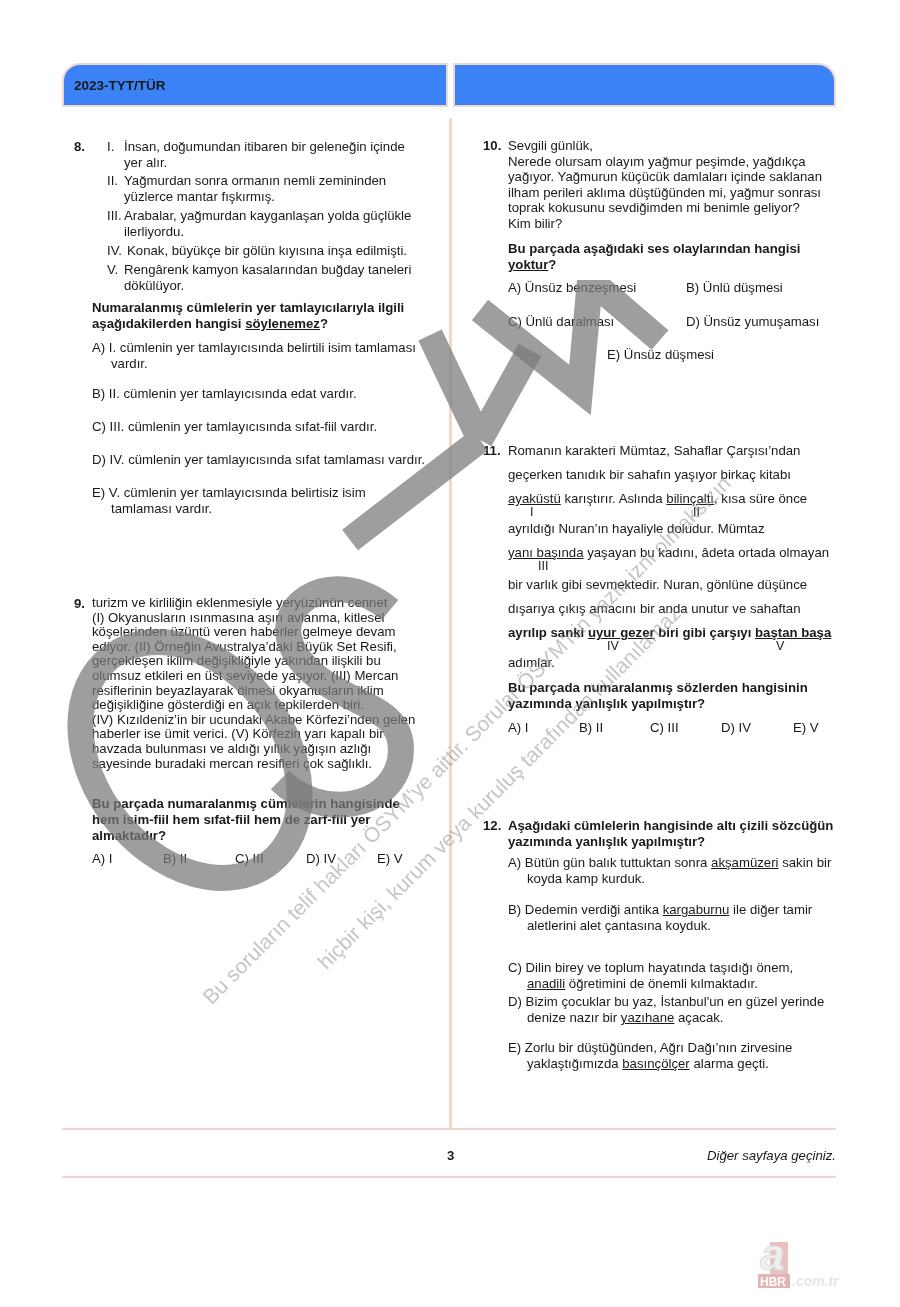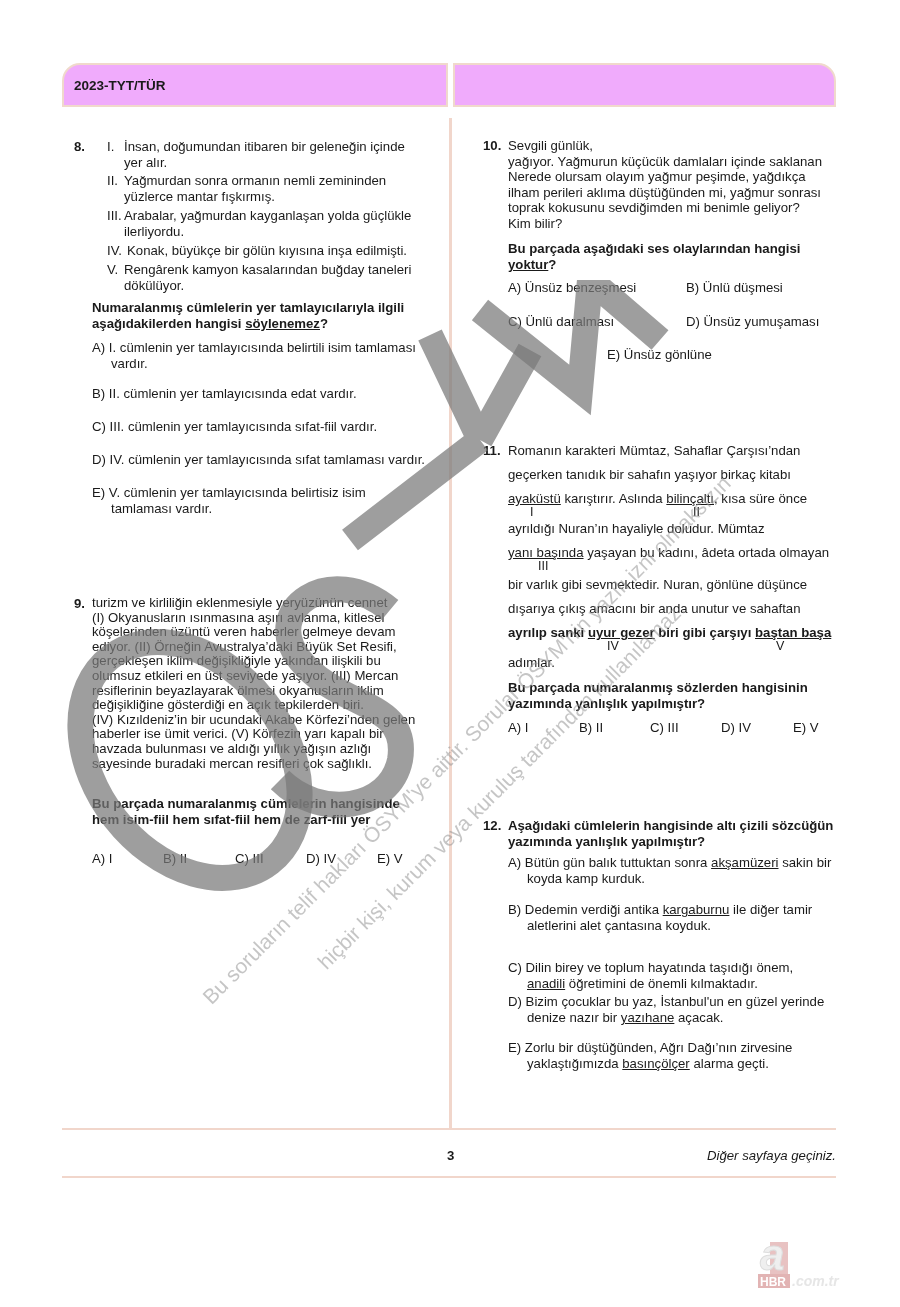--- a/index.html
+++ b/index.html
@@ -3,21 +3,21 @@
 <meta charset="utf-8">
 <style>
   html, body { margin: 0; padding: 0; }
   body {
     width: 900px; height: 1307px; position: relative; overflow: hidden;
     background: #ffffff; color: #1a1a1a;
     font-family: "Liberation Sans", sans-serif; font-size: 13.2px;
   }
   .hdr-box {
     position: absolute; top: 63px; height: 44px;
-    border: 2px solid #f0d9cc; box-sizing: border-box; background: #f0abfc;
+    border: 2px solid #f0d9cc; box-sizing: border-box; background: #3b82f6;
   }
   .hdr-left { left: 62px; width: 386px; border-radius: 18px 0 0 0; border-right-width: 2px; }
   .hdr-right { left: 453px; width: 383px; border-radius: 0 18px 0 0; }
   .hdr-title { position: absolute; left: 10px; top: 13px; font-weight: bold; font-size: 13.5px; }
   .col-divider { position: absolute; left: 449px; top: 118px; width: 3px; height: 1010px; background: #f1d6cb; }
   .hline { position: absolute; left: 62px; width: 774px; height: 2px; background: #f1d6cb; }
   .qnum { position: absolute; font-weight: bold; }
   .txt { position: absolute; line-height: 16px; }
   .bold { font-weight: bold; }
   .u { text-decoration: underline; }
@@ -105,47 +105,48 @@
     <div>resiflerinin beyazlayarak ölmesi okyanusların iklim</div>
     <div>değişikliğine gösterdiği en açık tepkilerden biri.</div>
     <div>(IV) Kızıldeniz’in bir ucundaki Akabe Körfezi’nden gelen</div>
     <div>haberler ise ümit verici. (V) Körfezin yarı kapalı bir</div>
     <div>havzada bulunması ve aldığı yıllık yağışın azlığı</div>
     <div>sayesinde buradaki mercan resifleri çok sağlıklı.</div>
   </div>
   <div class="txt bold" style="left:92px;top:796px;width:350px;">
     <div>Bu parçada numaralanmış cümlelerin hangisinde</div>
     <div>hem isim-fiil hem sıfat-fiil hem de zarf-fiil yer</div>
+    <div>almaktadır?</div>
   </div>
   <span class="opt" style="left:92px;top:851px;">A)  I</span>
   <span class="opt" style="left:163px;top:851px;">B)  II</span>
   <span class="opt" style="left:235px;top:851px;">C) III</span>
   <span class="opt" style="left:306px;top:851px;">D) IV</span>
   <span class="opt" style="left:377px;top:851px;">E)  V</span>
 </div>
 
 <div>
   <span class="qnum" style="left:483px;top:138px;">10.</span>
   <div class="txt" style="left:508px;top:138px;width:335px;line-height:15.5px;">
     <div>Sevgili günlük,</div>
+    <div>Nerede olursam olayım yağmur peşimde, yağdıkça</div>
     <div>yağıyor. Yağmurun küçücük damlaları içinde saklanan</div>
-    <div>Nerede olursam olayım yağmur peşimde, yağdıkça</div>
     <div>ilham perileri aklıma düştüğünden mi, yağmur sonrası</div>
     <div>toprak kokusunu sevdiğimden mi benimle geliyor?</div>
     <div>Kim bilir?</div>
   </div>
   <div class="txt bold" style="left:508px;top:241px;width:335px;">
     <div>Bu parçada aşağıdaki ses olaylarından hangisi</div>
     <div><span class="u">yoktur</span><span>?</span></div>
   </div>
   <span class="opt" style="left:508px;top:280px;">A) Ünsüz benzeşmesi</span>
   <span class="opt" style="left:686px;top:280px;">B) Ünlü düşmesi</span>
   <span class="opt" style="left:508px;top:314px;">C) Ünlü daralması</span>
   <span class="opt" style="left:686px;top:314px;">D) Ünsüz yumuşaması</span>
-  <span class="opt" style="left:607px;top:347px;">E) Ünsüz gönlüne</span>
+  <span class="opt" style="left:607px;top:347px;">E) Ünsüz düşmesi</span>
 </div>
 
 <div>
   <span class="qnum" style="left:483px;top:443px;">11.</span>
   <div class="txt" style="left:508px;top:443px;white-space:nowrap;">Romanın karakteri Mümtaz, Sahaflar Çarşısı’ndan</div>
   <div class="txt" style="left:508px;top:467px;white-space:nowrap;">geçerken tanıdık bir sahafın yaşıyor birkaç kitabı</div>
   <div class="txt" style="left:508px;top:491px;white-space:nowrap;"><span class="u">ayaküstü</span><span> karıştırır. Aslında </span><span class="u">bilinçaltı</span><span>, kısa süre önce</span></div>
   <span class="roman" style="left:530px;top:505px;">I</span>
   <span class="roman" style="left:693px;top:505px;">II</span>
   <div class="txt" style="left:508px;top:521px;white-space:nowrap;text-align:right;">ayrıldığı Nuran’ın hayaliyle doludur. Mümtaz</div>

